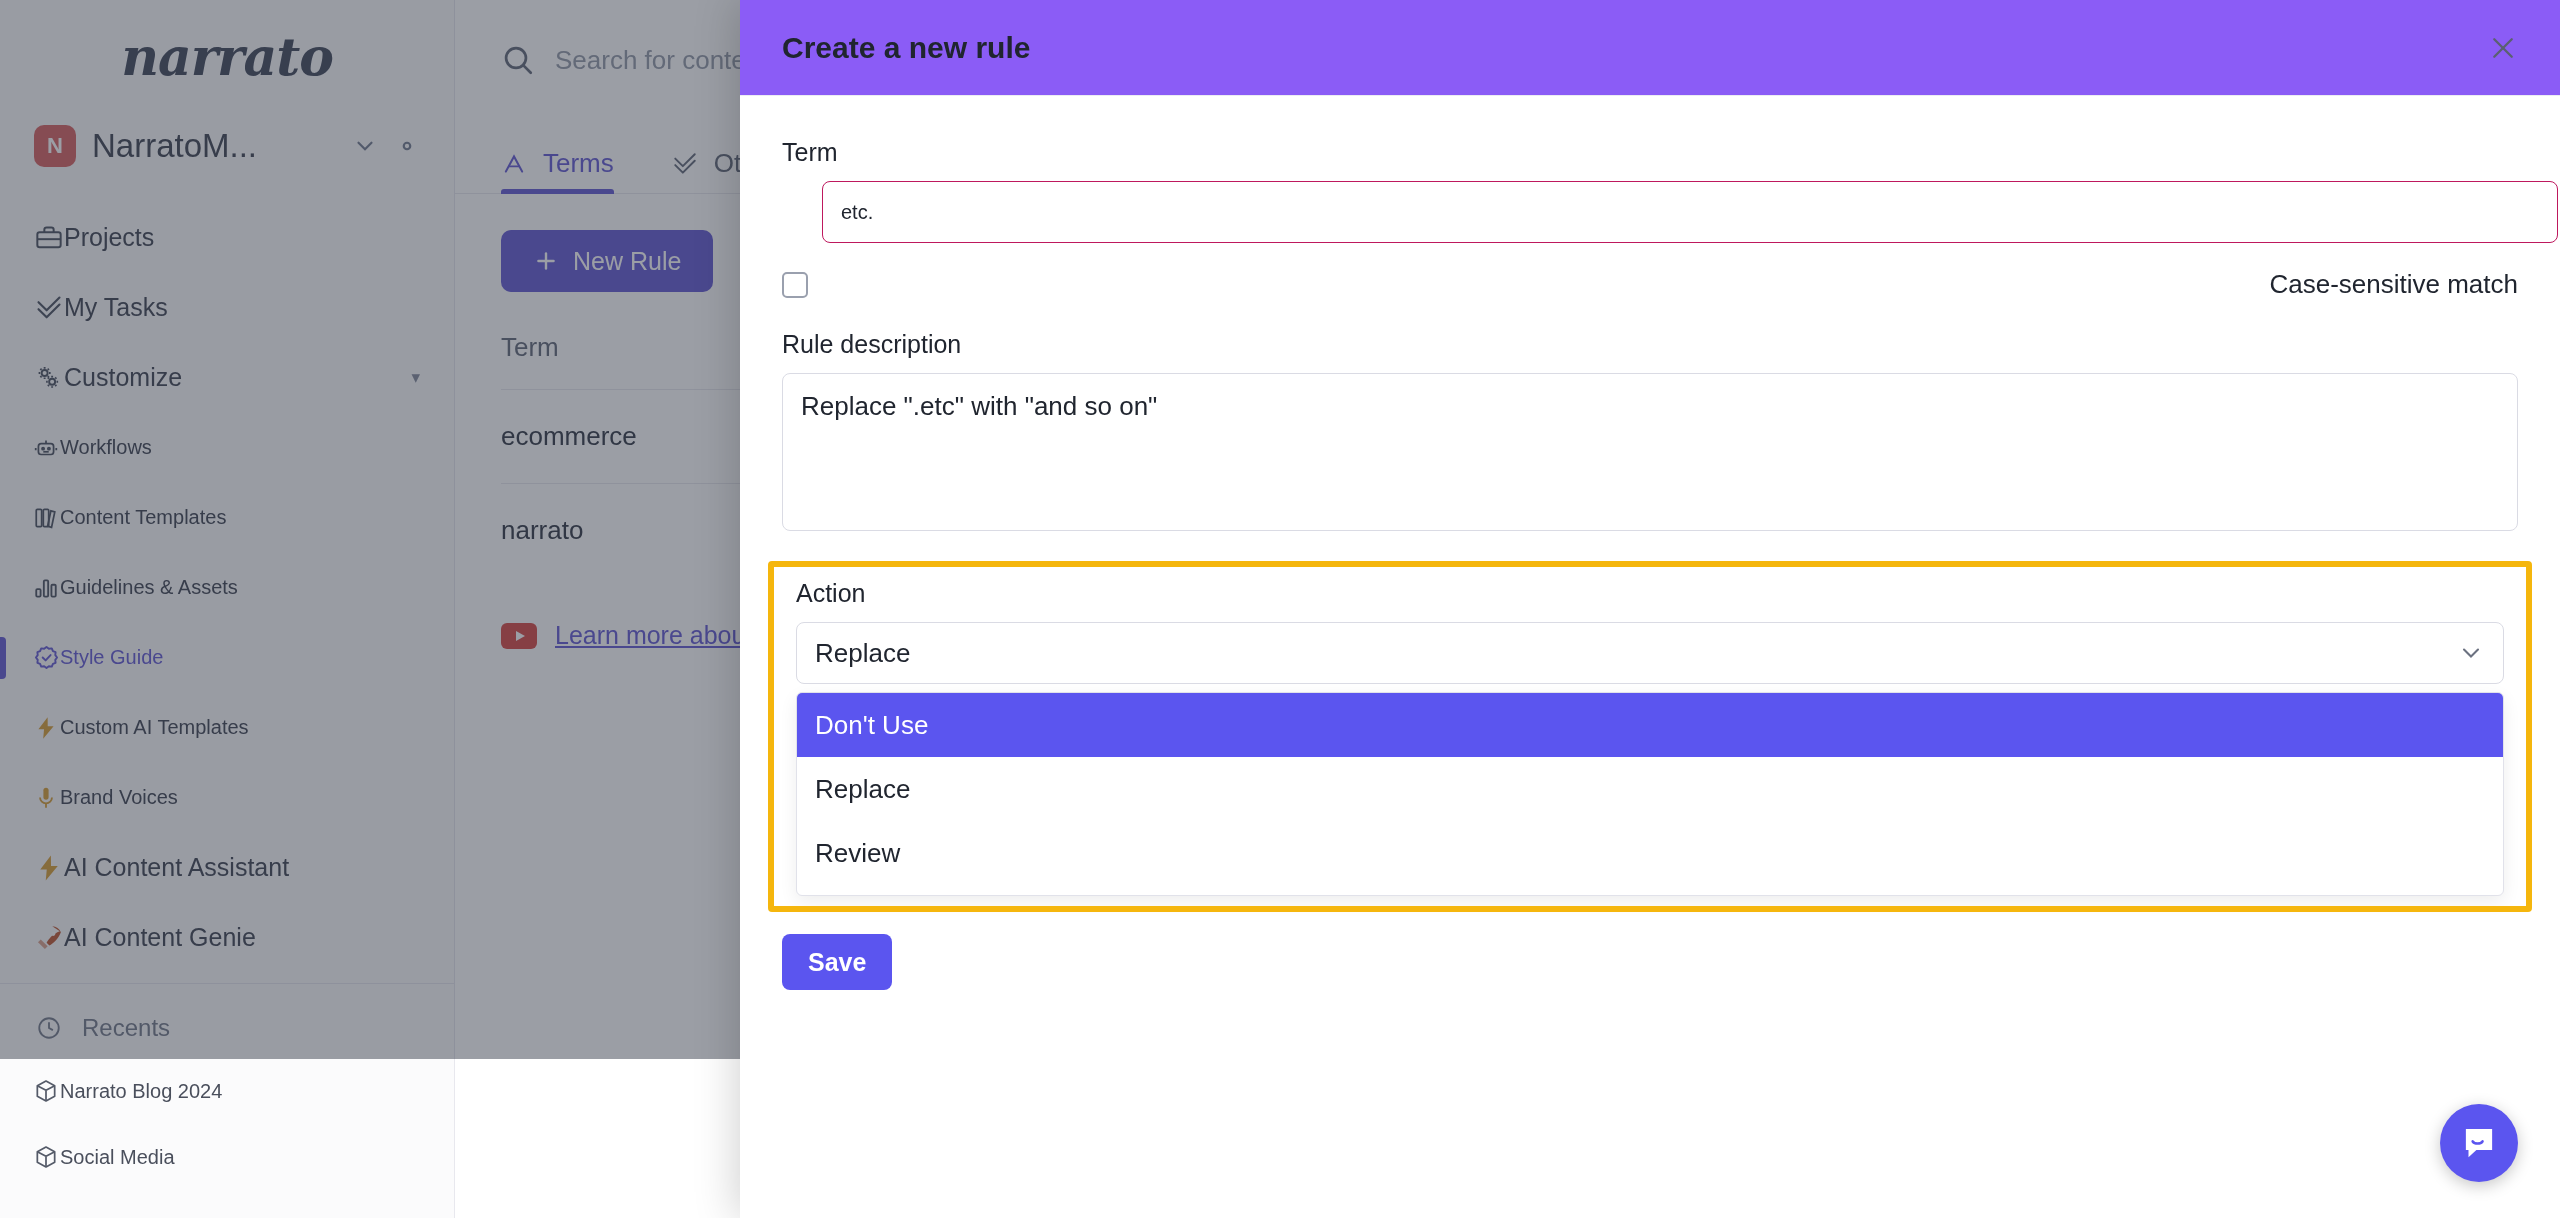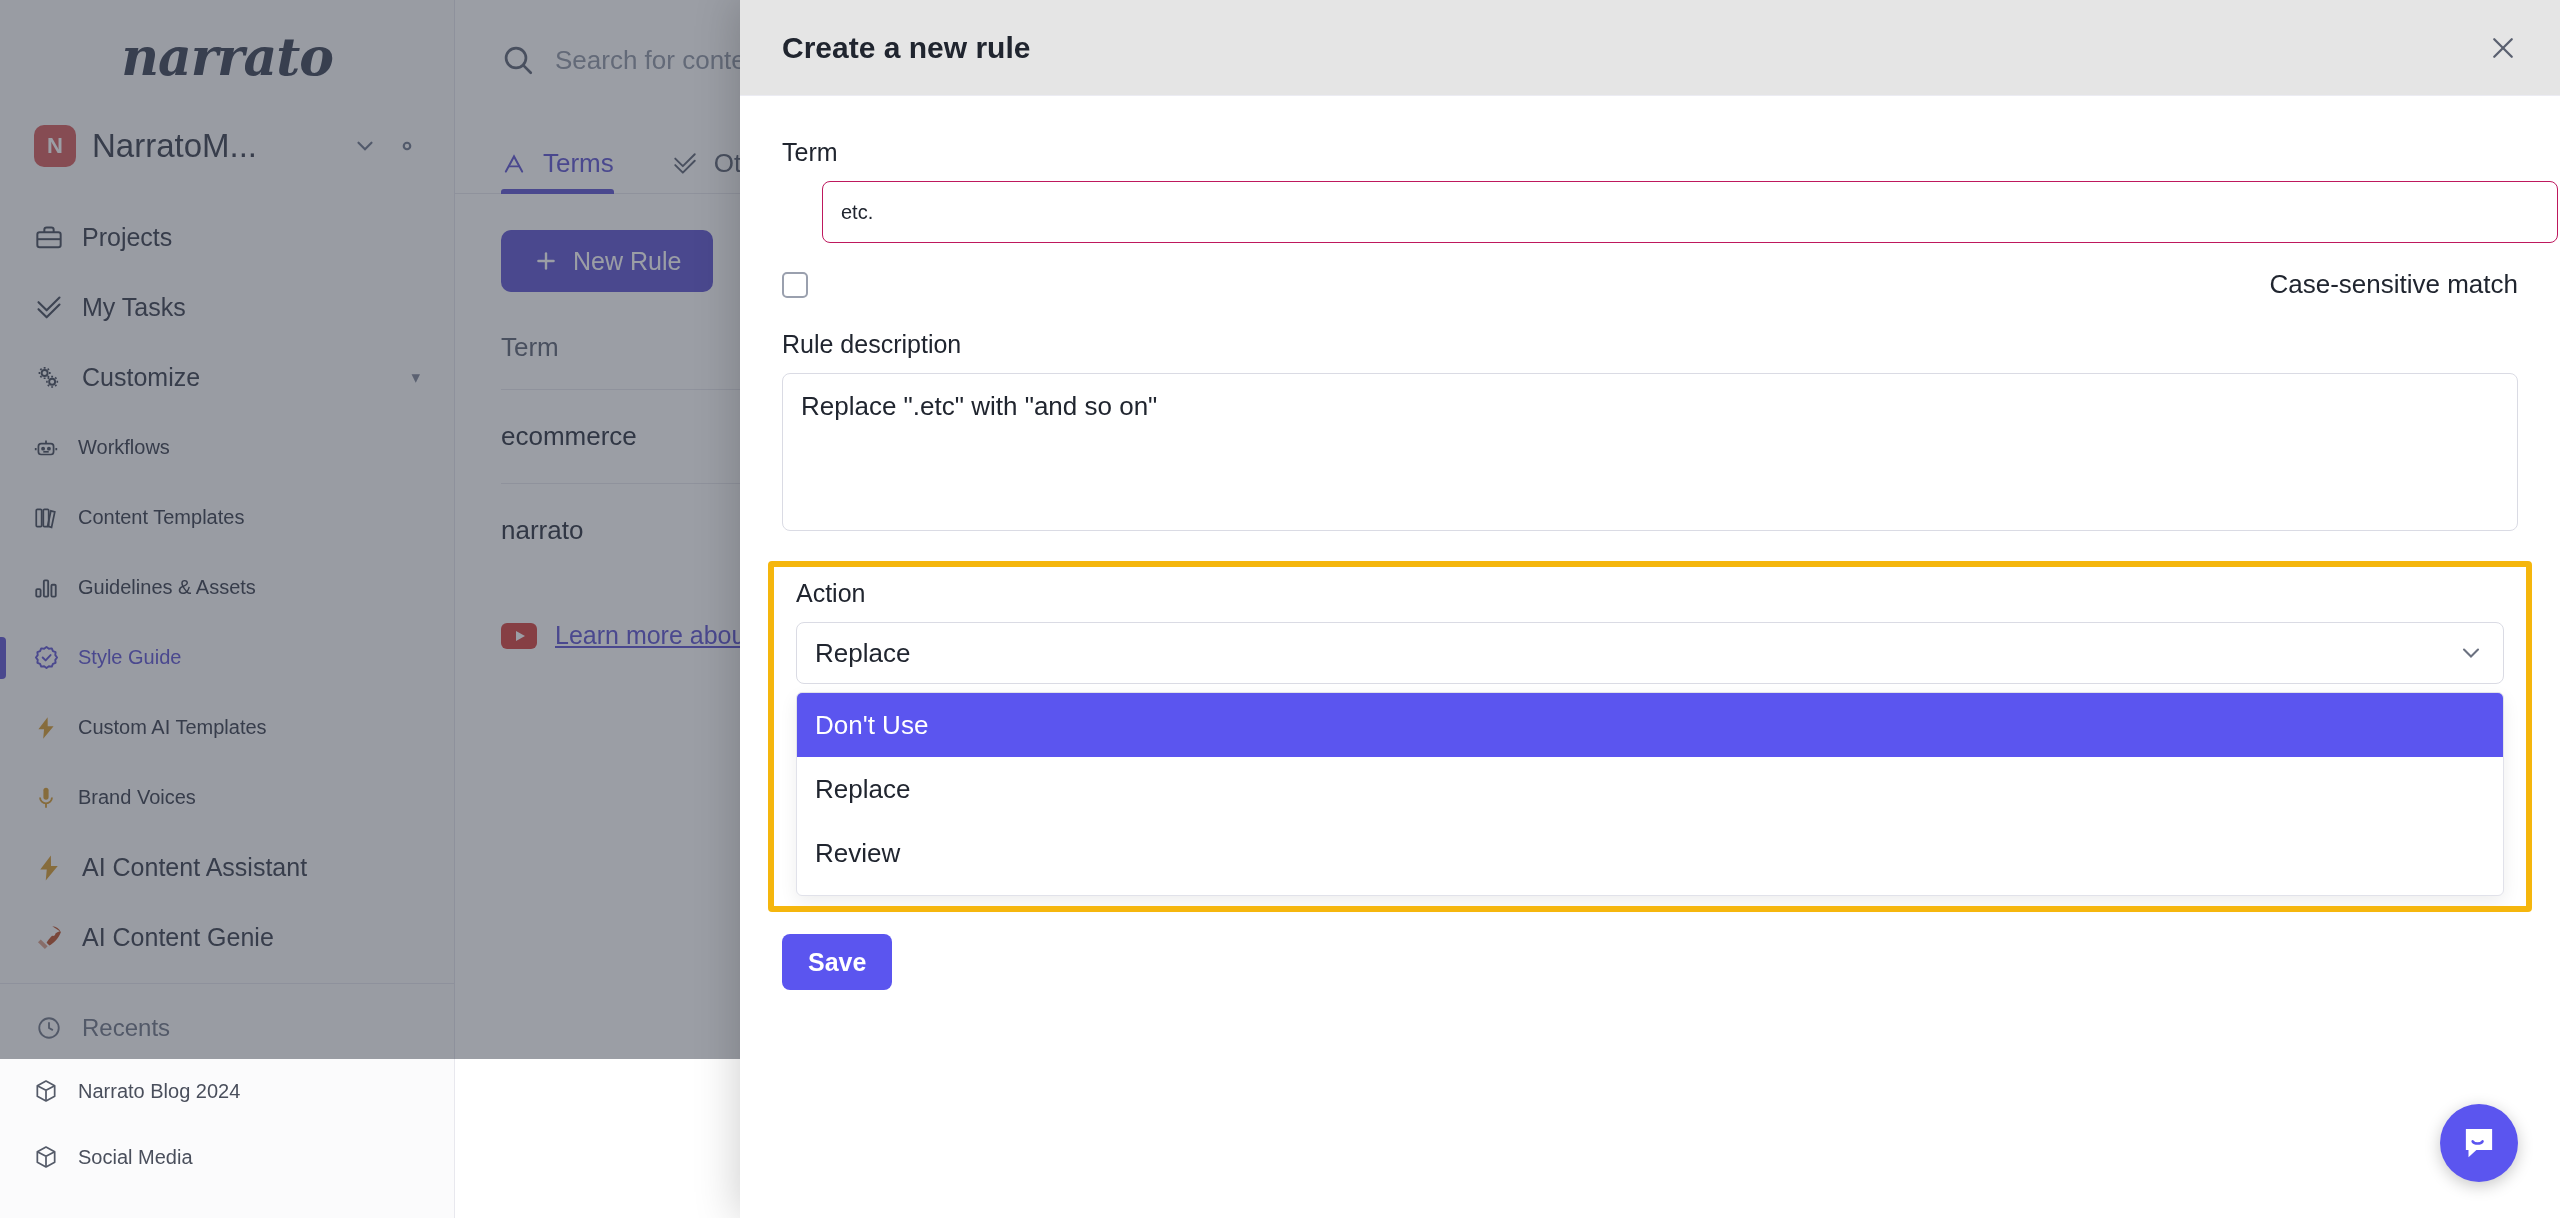--- a/index.html
+++ b/index.html
@@ -39,21 +39,21 @@
     width: 42px; height: 42px; border-radius: 10px;
     background: #d96b6b; color: #fff;
     display: flex; align-items: center; justify-content: center;
     font-size: 22px; font-weight: 600; flex: 0 0 42px;
   }
   .ws-name { font-size: 33px; color: #4a4f5c; flex: 1; white-space: nowrap; overflow: hidden; }
   .ws-icon { color: #7b8396; display:flex; align-items:center; }
 
   .nav { margin-top: 24px; flex: 1; }
   .nav-item {
-    display: flex; align-items: center; gap: 18px;
+    display: flex; align-items: center; 
     height: 70px; padding: 0 34px; position: relative;
     font-size: 25px; color: #4a4f5c; cursor: pointer;
   }
   .nav-item .ico { width: 30px; display:flex; align-items:center; justify-content:center; color: #555b69; }
   .nav-item.sub { padding-left: 32px; font-size: 20px; text-align: right; }
   .nav-item.sub .ico { width: 28px; }
   .nav-item.active { color: #6c63d6; }
   .nav-item.active .ico { color: #6c63d6; }
   .nav-item.active::before {
     content: ""; position: absolute; left: 0; top: 14px; bottom: 14px;
@@ -100,21 +100,21 @@
   
   #scrim { position:absolute; inset:0; background: rgba(33,40,56,0.45); }
 
   
   #modal {
     position: absolute; left: 740px; top: 0; width: 1820px; height: 1218px;
     background: #ffffff; box-shadow: -4px 0 40px rgba(0,0,0,0.18);
     display:flex; flex-direction: column;
   }
   .modal-head {
-    height: 96px; background:#e5e5e5; border-bottom: 1px solid #ececf3;
+    height: 96px; background:#8b5cf6; border-bottom: 1px solid #ececf3;
     display:flex; align-items:center; justify-content:space-between; padding: 0 42px;
   }
   .modal-title { font-size: 30px; font-weight: 700; color: #20252f; }
   .close-btn { cursor:pointer; color:#5a6070; display:flex; }
 
   .modal-body { padding: 42px 42px 0; position: relative; }
   .field-label { font-size: 25px; color: #20252f; font-weight: 400; margin-bottom: 14px; }
   .text-input {
     width: 100%; height: 62px; border:1px solid #be185d; border-radius: 8px;
     padding: 0 18px; font-size: 20px; color: #20252f; outline:none;

